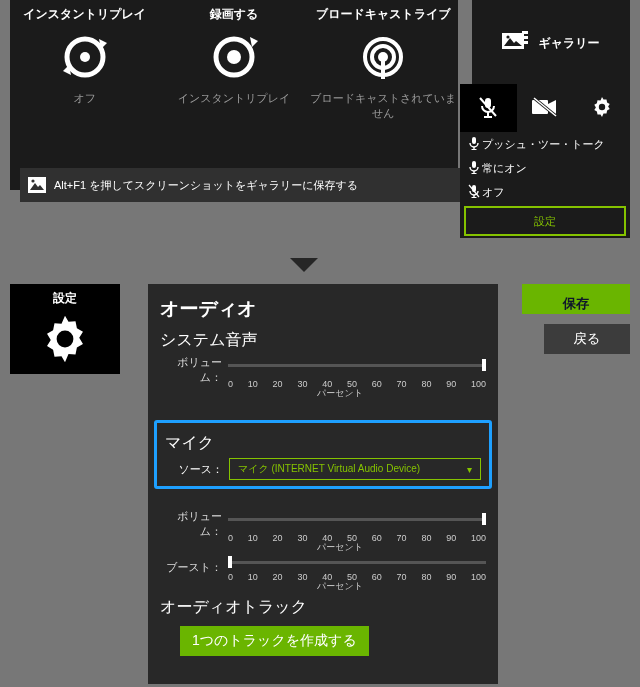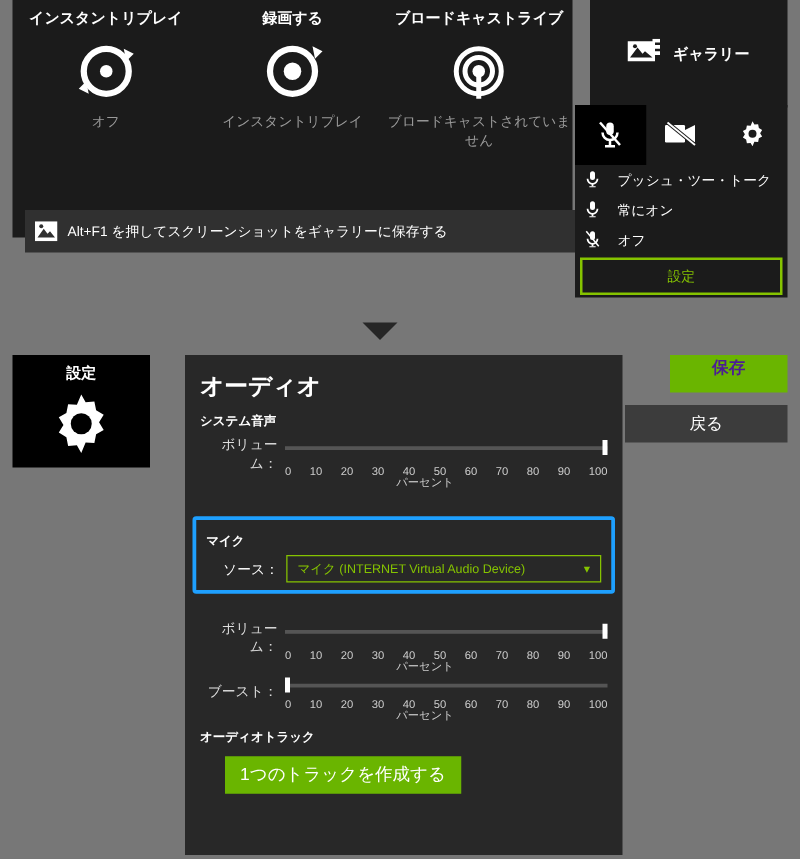--- a/index.html
+++ b/index.html
@@ -16,50 +16,50 @@
 .tp-hint .hint-icon svg{display:block}
 
 .gallery{position:absolute;right:0;top:0;width:158px;height:86px;background:#1b1b1b;display:flex;align-items:center;justify-content:center;gap:10px}
 .gallery-label{font-weight:bold}
 
 .mic-menu{position:absolute;right:0;top:84px;width:170px;background:#1b1b1b}
 .mic-top{height:48px;display:flex}
 .mic-top .seg{flex:1;display:flex;align-items:center;justify-content:center}
 .mic-top .seg.active{background:#000}
 .mic-list{}
-.mic-item{height:24px;display:flex;align-items:center;gap:14px;padding:0 8px;font-size:11px}
+.mic-item{height:24px;display:flex;align-items:center;gap:2px;padding:0 8px;font-size:11px}
 .mic-item.active{height:26px;color:#85c300;border:2px solid #85c300;margin:2px 4px;padding:0 6px}
 
 .arrow{position:absolute;left:290px;top:258px;width:0;height:0;border-left:14px solid transparent;border-right:14px solid transparent;border-top:14px solid #262626}
 
 .bottom{position:absolute;left:0;top:280px;width:640px;height:407px;background:#777}
 
 .side{position:absolute;left:10px;top:4px;width:110px;height:90px;background:#000;display:flex;flex-direction:column;align-items:center;justify-content:flex-start;padding-top:6px;box-sizing:border-box}
 .side-label{font-weight:bold;font-size:12px;margin-bottom:4px}
 .side-icon{width:56px;height:56px}
 
 .main{position:absolute;left:148px;top:4px;width:350px;height:400px;background:#282828;padding:12px;box-sizing:border-box}
 .h1{font-weight:bold;font-size:19px;margin-bottom:8px}
-.h2{font-weight:bold;font-size:10px;margin-top:4px;margin-bottom:4px}
+.h2{font-weight:normal;font-size:16px;margin-top:4px;margin-bottom:4px}
 .row{display:flex;align-items:center;margin-top:2px}
 .row .lab{width:62px;font-size:11px;text-align:right;padding-right:6px;color:#ddd}
 .slider{flex:1;position:relative;height:22px}
 .slider .track{position:absolute;left:0;right:0;top:5px;height:3px;background:#555}
 .slider .thumb{position:absolute;top:0;width:4px;height:12px;background:#fff}
 .ticks{display:flex;justify-content:space-between;font-size:9px;color:#ccc;margin-top:-6px;padding-left:68px}
 .unit{text-align:center;font-size:9px;color:#ccc;margin-top:-2px;padding-left:34px}
 .mic-box{border:3px solid #1ea0ff;border-radius:3px;padding:6px 8px;margin:20px -6px}
 .src-row{display:flex;align-items:center;margin-top:4px}
 .src-row .lab{width:58px;font-size:11px;text-align:right;padding-right:6px}
 .src-sel{flex:1;height:20px;border:1px solid #85c300;background:#282828;color:#85c300;font-size:10px;display:flex;align-items:center;justify-content:space-between;padding:0 8px}
 .track-btns{display:flex;gap:18px;margin-top:8px;margin-left:20px}
 .btn-green{background:#6ab500;color:#fff;font-size:14px;padding:6px 12px;border:none}
 .btn-grey{background:#3c3c3c;color:#fff;font-size:10px;padding:6px 12px;border:none}
-.btn-save{position:absolute;right:10px;top:4px;width:94px;height:30px;background:#6ab500;color:#4c1d95;font-weight:bold;display:flex;align-items:flex-start;justify-content:center;border:none}
-.btn-back{position:absolute;right:10px;top:44px;width:130px;height:30px;background:#3c3c3c;color:#fff;display:flex;align-items:center;justify-content:center;border:none}
+.btn-save{position:absolute;right:10px;top:4px;width:108px;height:30px;background:#6ab500;color:#0f172a;font-weight:bold;display:flex;align-items:flex-end;justify-content:center;border:none}
+.btn-back{position:absolute;right:10px;top:44px;width:86px;height:30px;background:#3c3c3c;color:#fff;display:flex;align-items:center;justify-content:center;border:none}
 </style>
 </head>
 <body>
 
 <div class="wrap">
 
   <div class="top-panel">
     <div class="tp-left">
       <div class="tp-row">
         <div class="tp-col">

